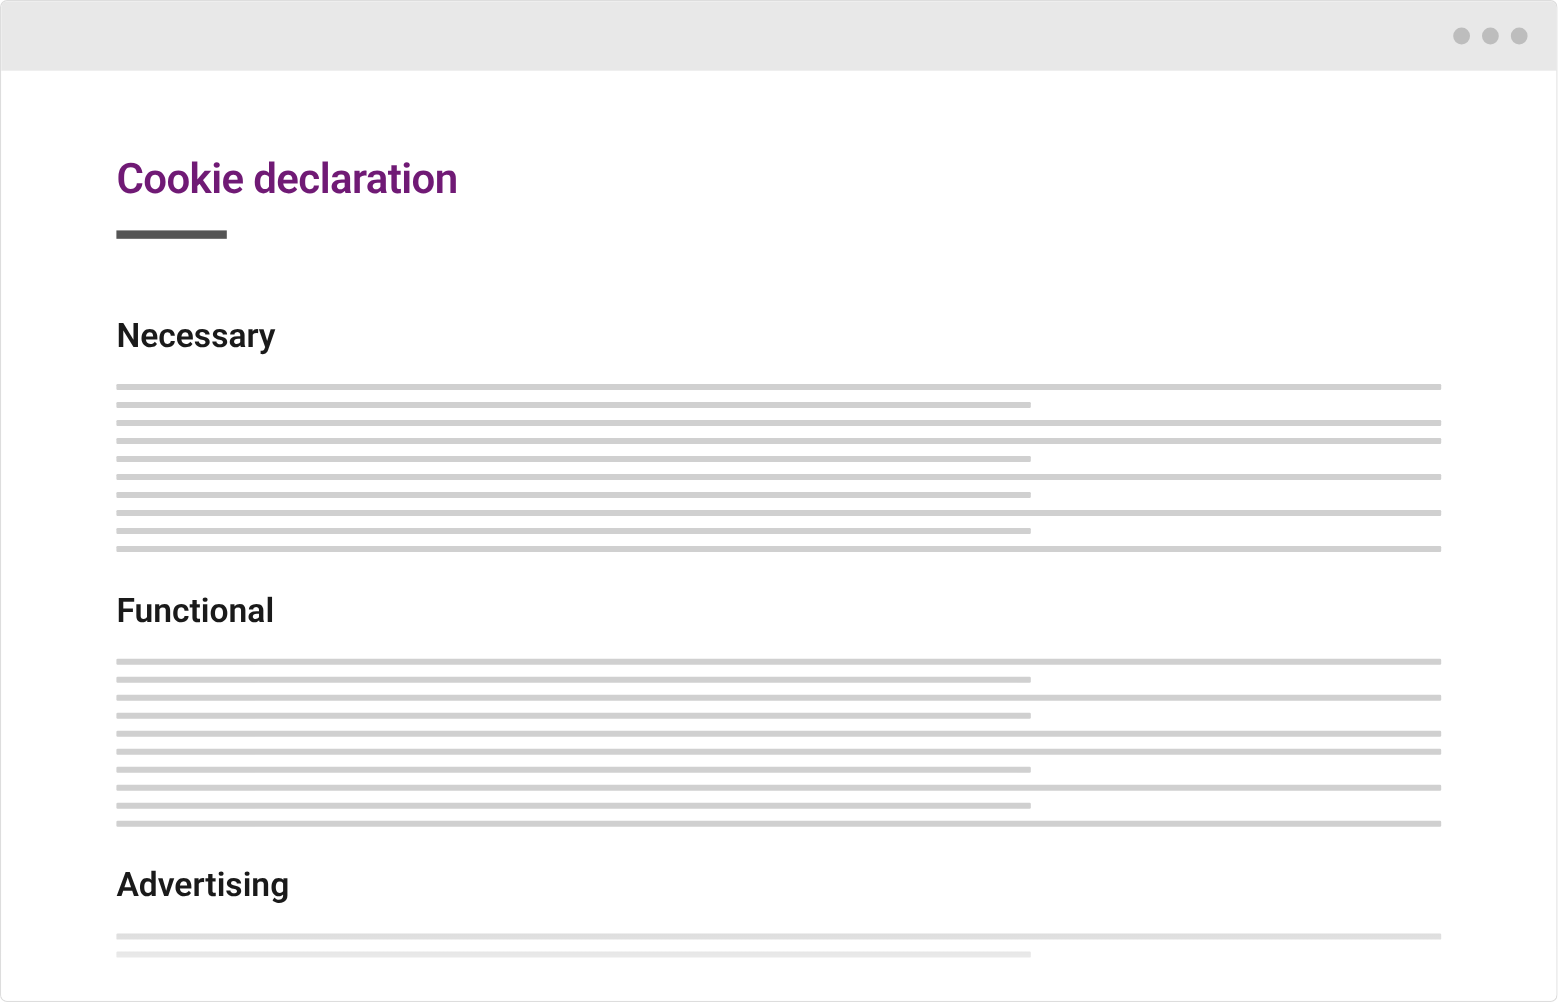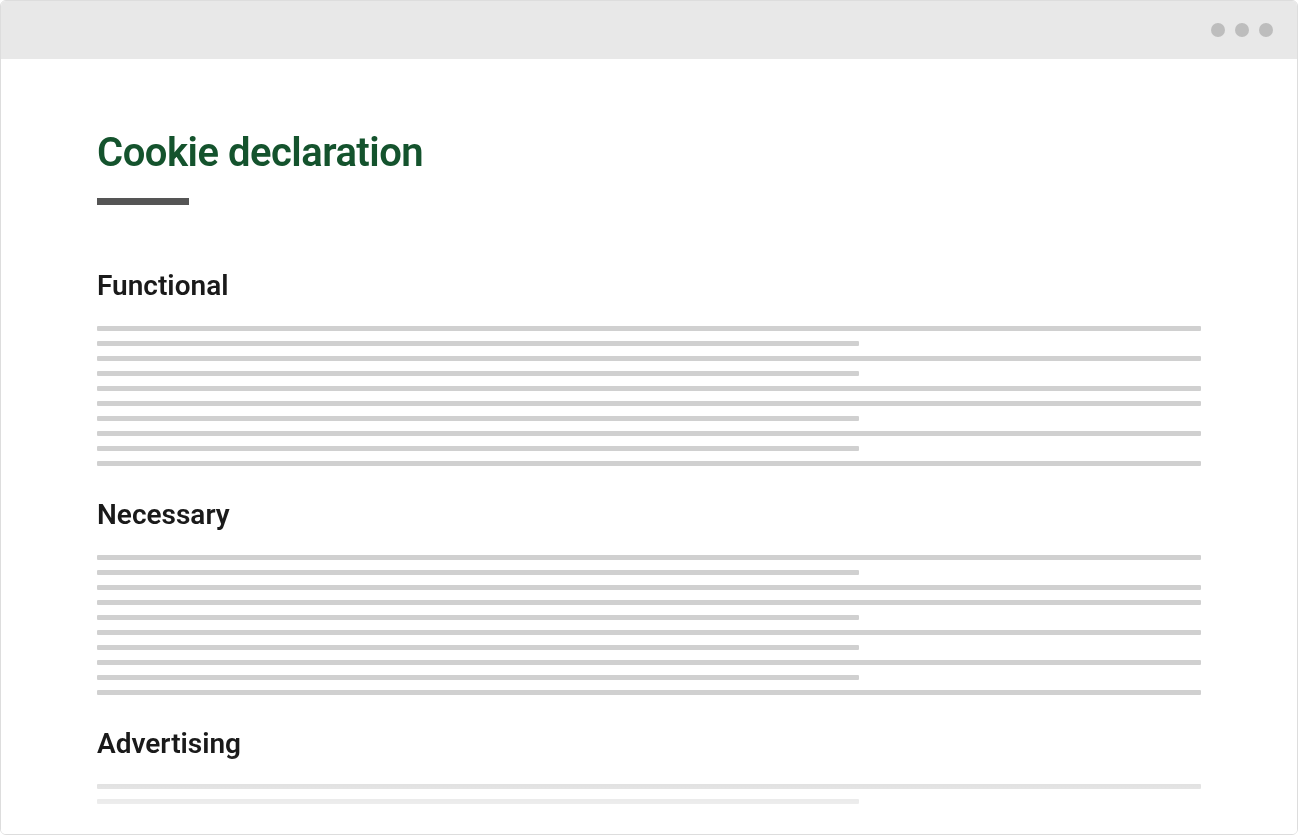--- a/index.html
+++ b/index.html
@@ -45,23 +45,23 @@
     
     .content-area {
       flex: 1;
       background: #fff;
       padding: 70px 96px 0 96px;
       overflow: hidden;
       position: relative;
     }
     
     .page-title {
-      font-size: 40px;
+      font-size: 35px;
       font-weight: 600;
-      color: #14532d;
+      color: #701a75;
       letter-spacing: -0.5px;
       margin-bottom: 22px;
     }
     
     .title-underline {
       width: 92px;
       height: 7px;
       background: #555;
       margin-bottom: 64px;
     }
@@ -115,43 +115,43 @@
     <div class="window-control"></div>
     <div class="window-control"></div>
     <div class="window-control"></div>
   </div>
 
   <div class="content-area">
     <h1 class="page-title">Cookie declaration</h1>
     <div class="title-underline"></div>
 
     <div class="section">
-      <h2 class="section-heading">Functional</h2>
+      <h2 class="section-heading">Necessary</h2>
       <div class="placeholder-lines">
         <div class="line full"></div>
         <div class="line partial"></div>
         <div class="line full"></div>
+        <div class="line full"></div>
         <div class="line partial"></div>
-        <div class="line full"></div>
         <div class="line full"></div>
         <div class="line partial"></div>
         <div class="line full"></div>
         <div class="line partial"></div>
         <div class="line full"></div>
       </div>
     </div>
 
     <div class="section">
-      <h2 class="section-heading">Necessary</h2>
+      <h2 class="section-heading">Functional</h2>
       <div class="placeholder-lines">
         <div class="line full"></div>
         <div class="line partial"></div>
         <div class="line full"></div>
+        <div class="line partial"></div>
         <div class="line full"></div>
-        <div class="line partial"></div>
         <div class="line full"></div>
         <div class="line partial"></div>
         <div class="line full"></div>
         <div class="line partial"></div>
         <div class="line full"></div>
       </div>
     </div>
 
     <div class="section">
       <h2 class="section-heading">Advertising</h2>

